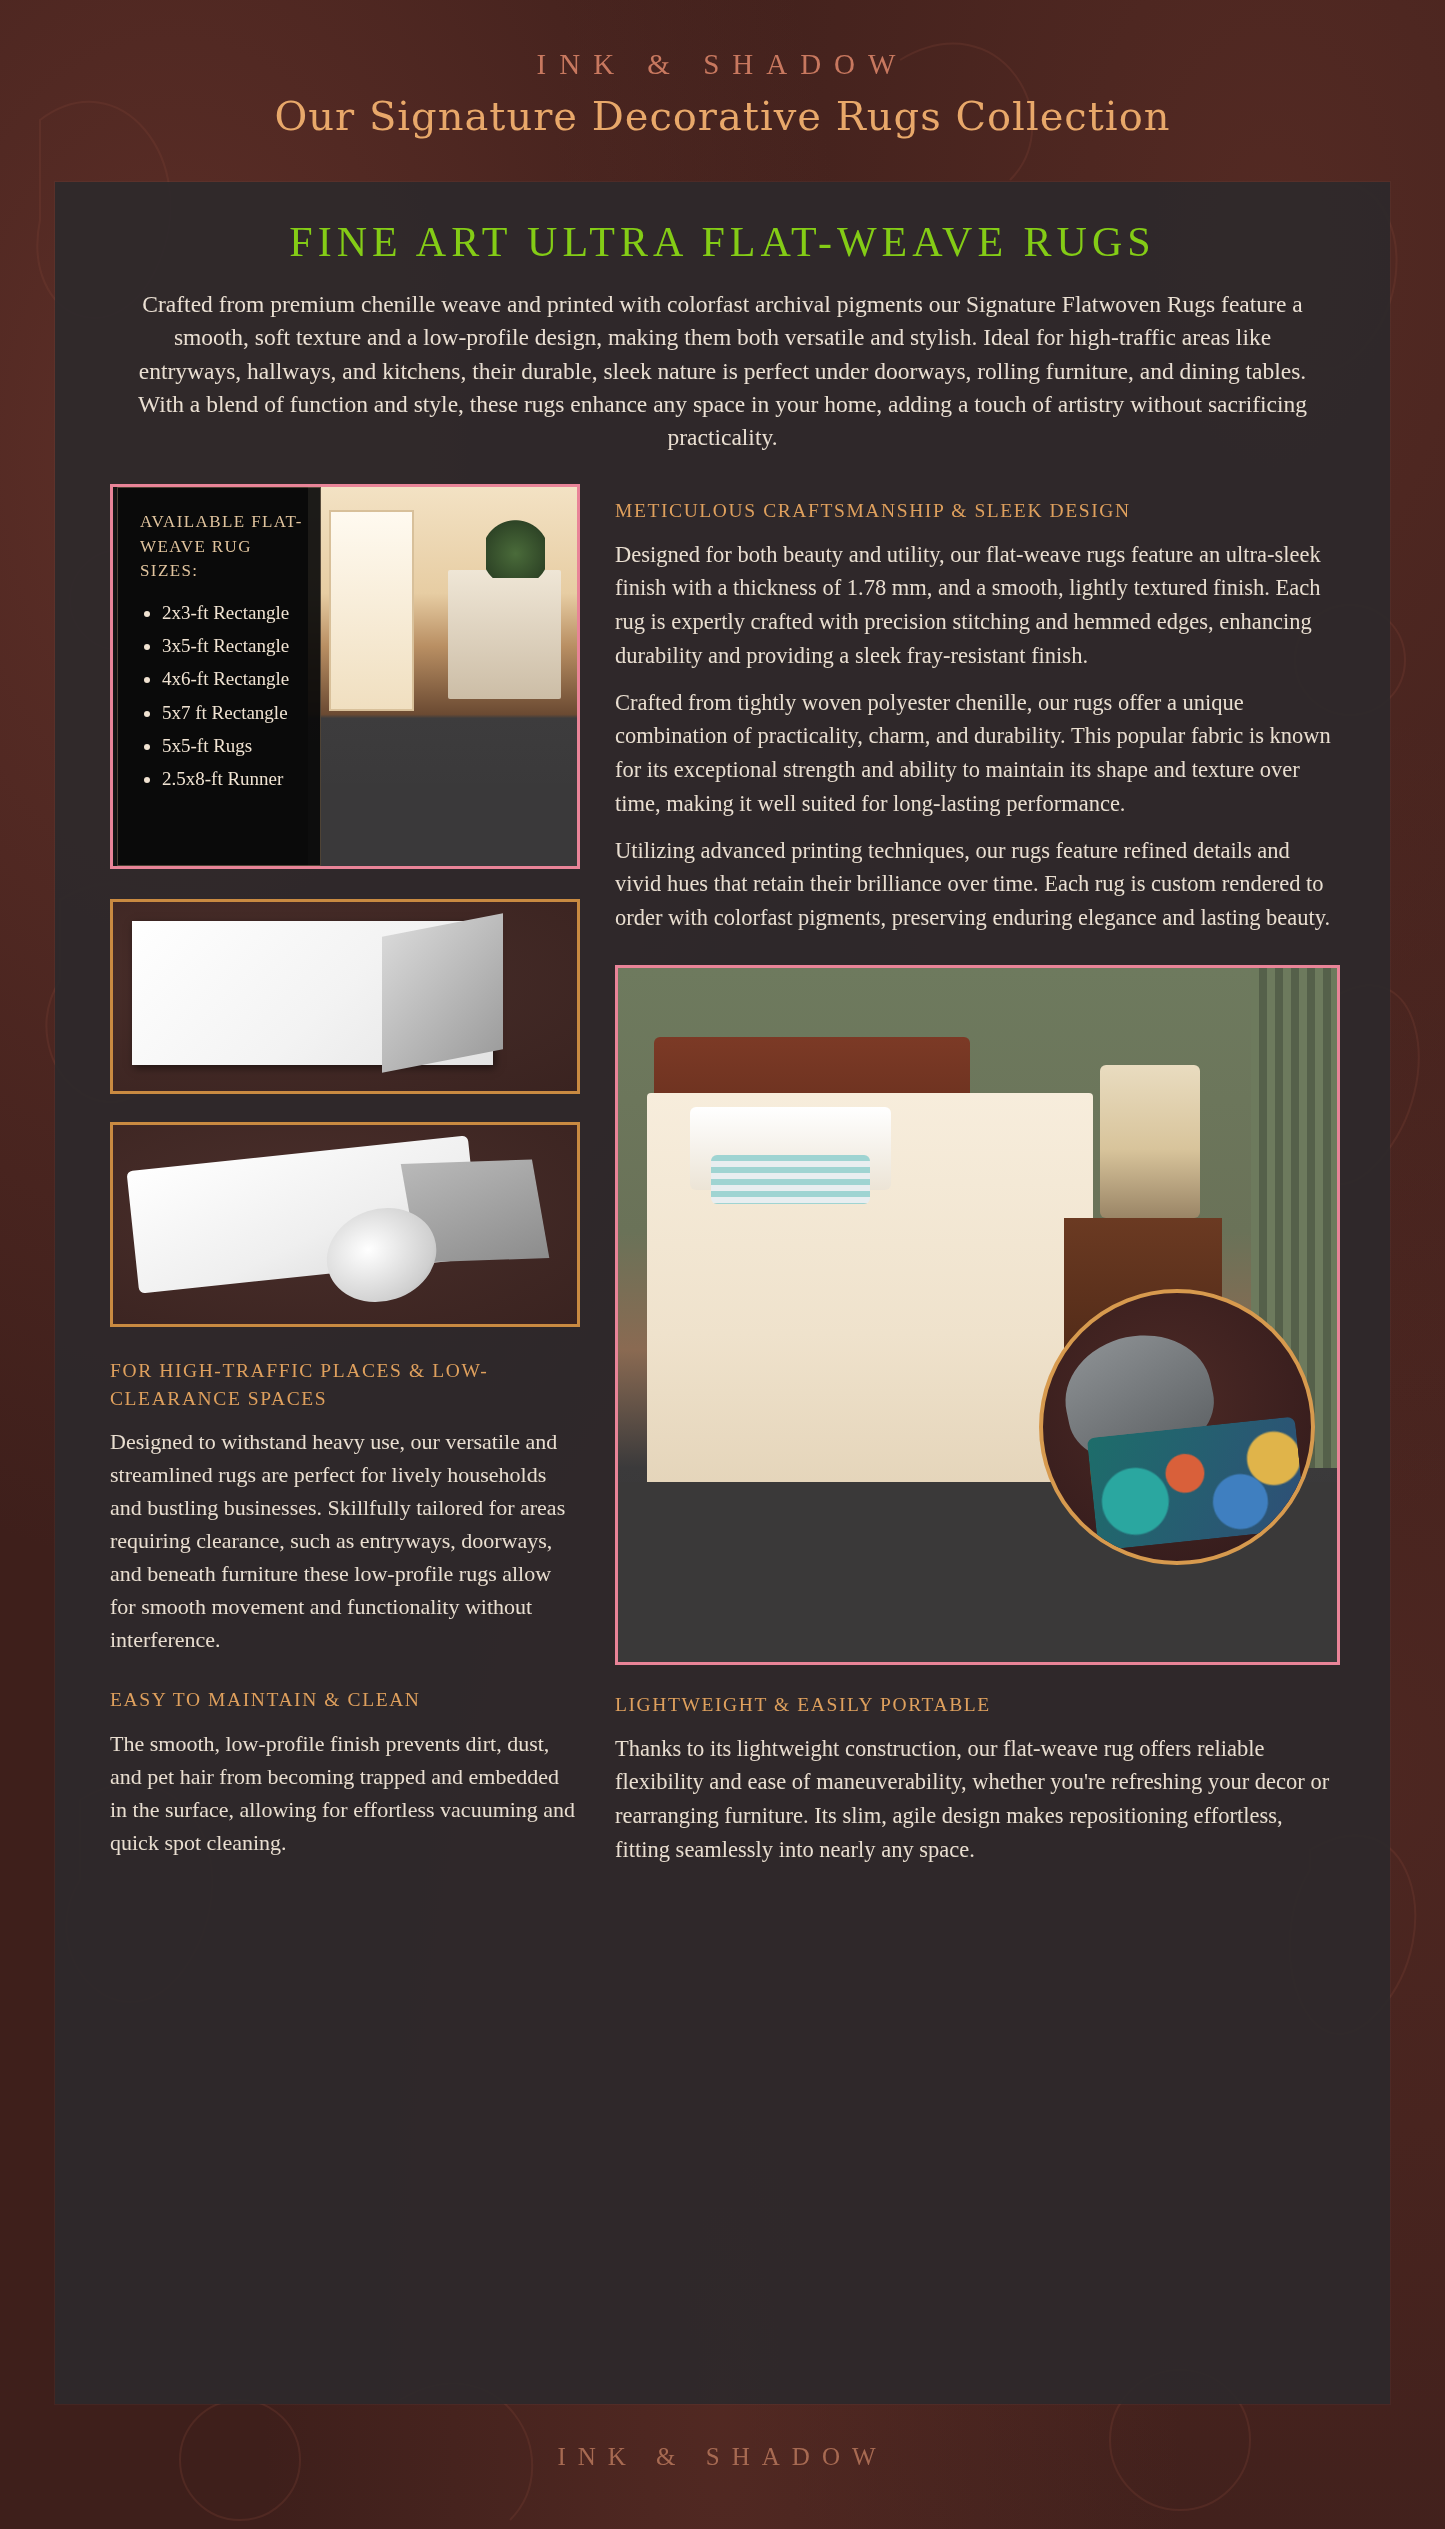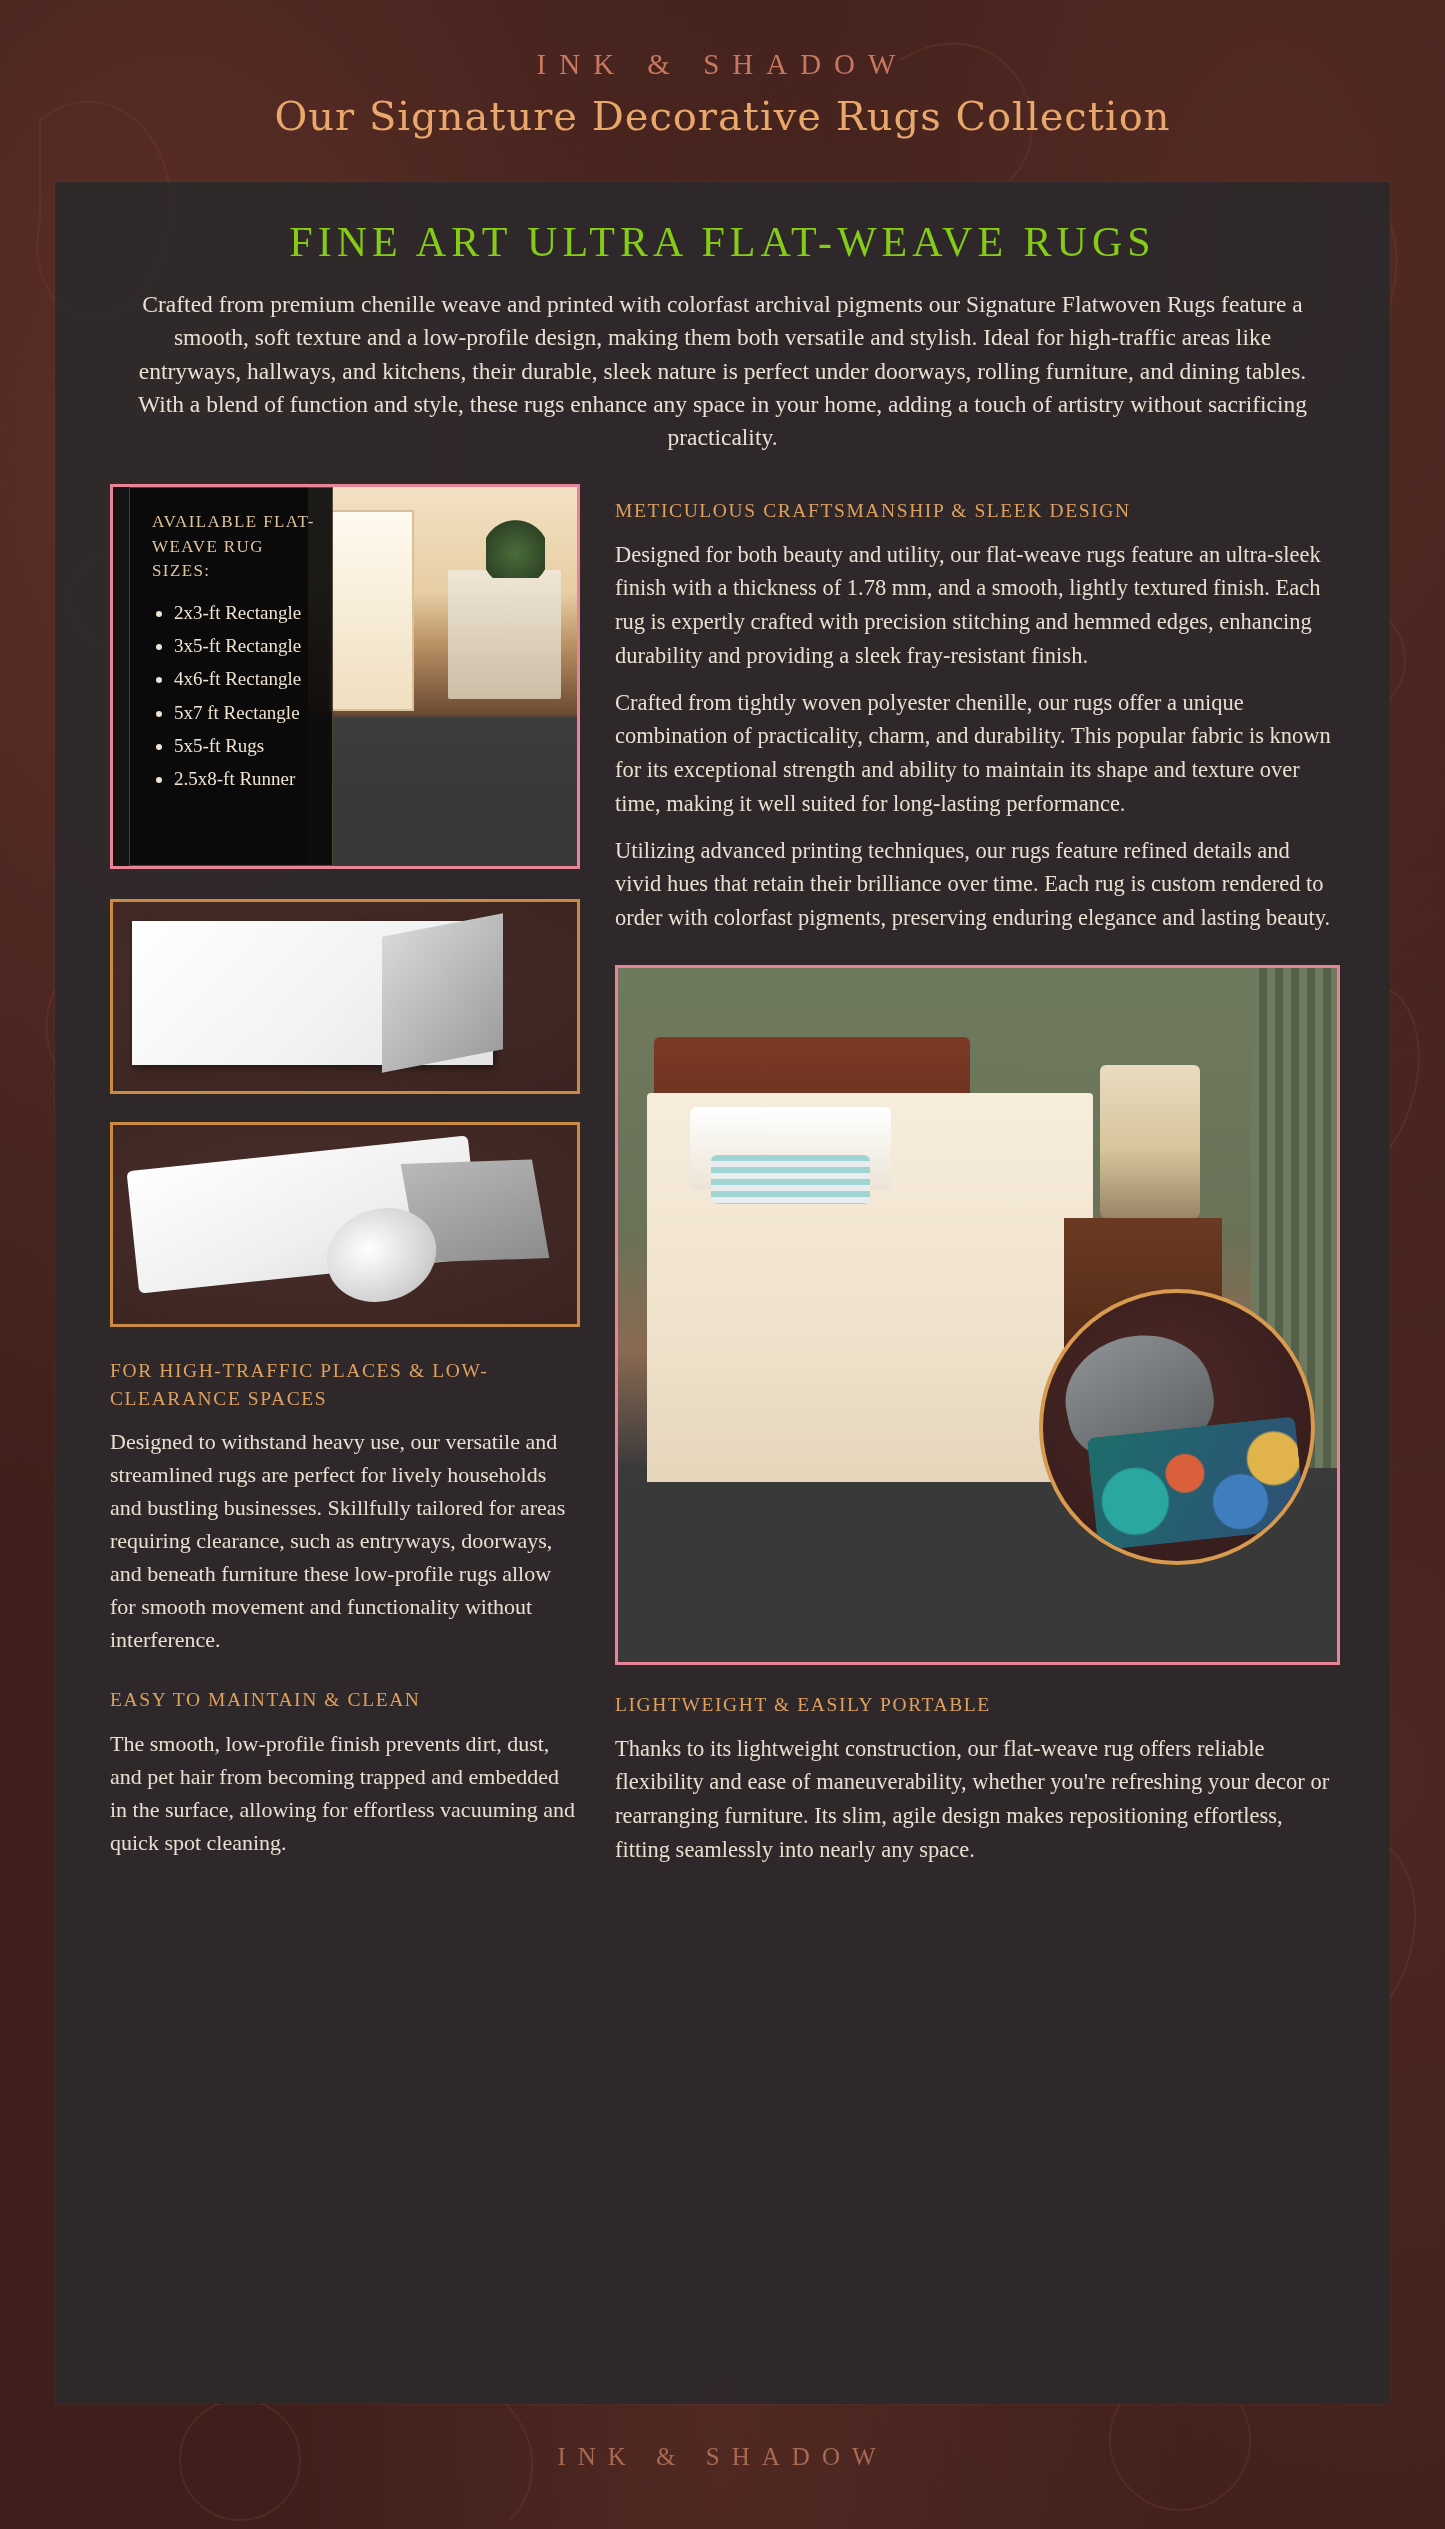--- a/index.html
+++ b/index.html
@@ -147,21 +147,21 @@
     position: absolute; right: 12%; top: 8%;
     width: 22%; height: 16%;
     background: radial-gradient(circle at 50% 60%, #4a6b3a 0%, #2e4426 70%, rgba(0,0,0,0) 72%);
   }
   .entryway .rug {
     position: absolute; left: 0; right: 0; bottom: 0; height: 22%;
     background: #3a393a;
   }
   .sizes-box {
     position: absolute;
-    left: 16px; top: 0; bottom: 0;
+    left: 4px; top: 0; bottom: 0;
     width: 44%;
     padding: 22px 14px 0 22px;
     box-sizing: border-box;
     color: #e7cfae;
     background: rgba(10,10,10,0.92);
     border: 1px solid rgba(200,170,130,0.35);
   }
   .sizes-title {
     font-size: 17px;
     letter-spacing: 1.4px;

